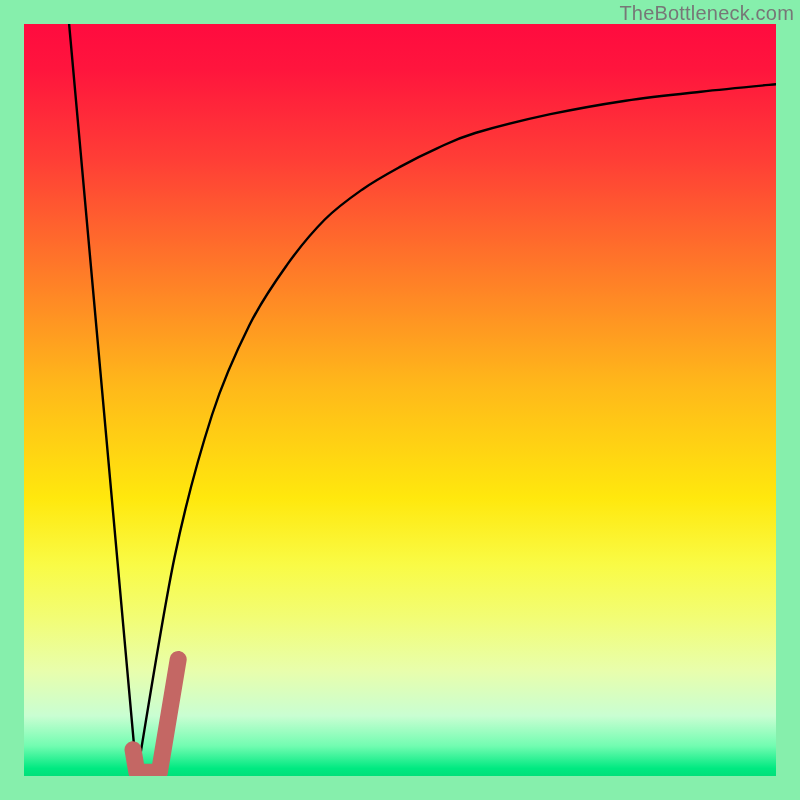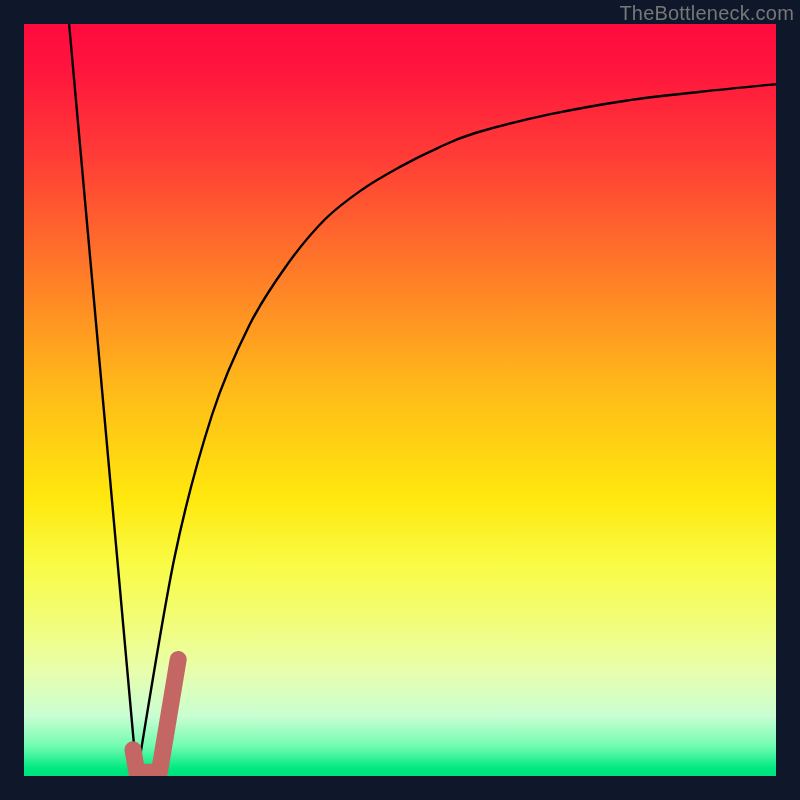--- a/index.html
+++ b/index.html
@@ -10,21 +10,21 @@
     background: #000;
     overflow: hidden;
     font-family: Arial, Helvetica, sans-serif;
   }
   .frame {
     position: absolute;
     left: 0;
     top: 0;
     width: 800px;
     height: 800px;
-    background: #0f172a;
+    background: #86efac;
     text-align: right;
   }
   .plot {
     position: absolute;
     left: 24px;
     top: 24px;
     width: 752px;
     height: 752px;
     overflow: hidden;
   }

